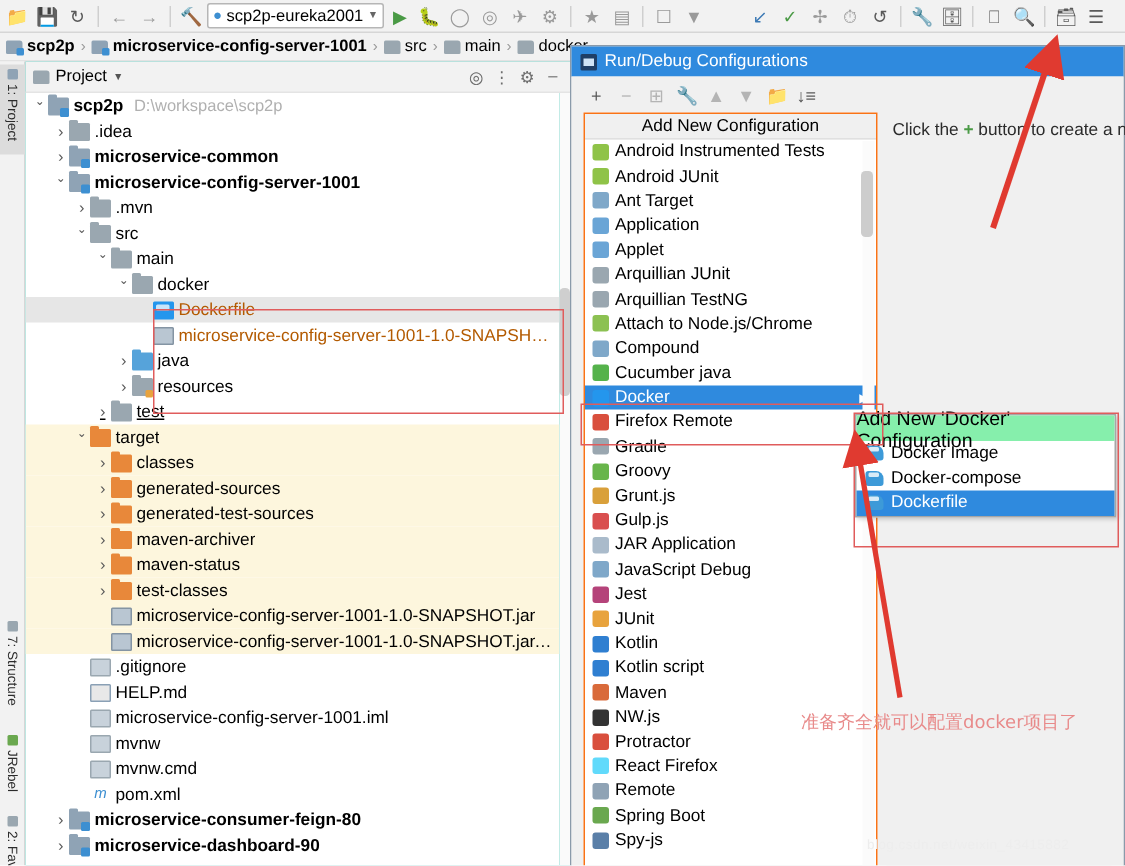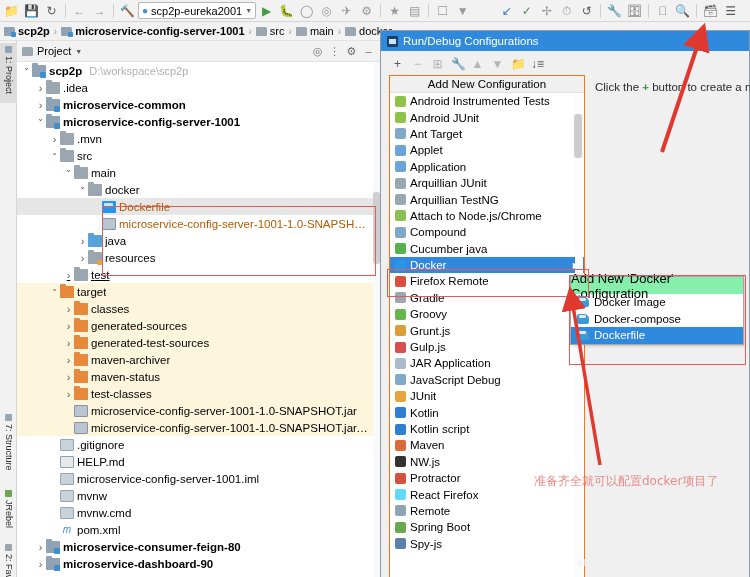--- a/index.html
+++ b/index.html
@@ -468,25 +468,25 @@
             <div class="litem">
               <span class="sq" style="background: rgb(143, 195, 72);"></span>
               <span>Android JUnit</span>
             </div>
             <div class="litem">
               <span class="sq" style="background: rgb(127, 168, 201);"></span>
               <span>Ant Target</span>
             </div>
             <div class="litem">
               <span class="sq" style="background: rgb(106, 165, 214);"></span>
+              <span>Application</span>
+            </div>
+            <div class="litem">
+              <span class="sq" style="background: rgb(106, 165, 214);"></span>
               <span>Applet</span>
-            </div>
-            <div class="litem">
-              <span class="sq" style="background: rgb(106, 165, 214);"></span>
-              <span>Application</span>
             </div>
             <div class="litem">
               <span class="sq" style="background: rgb(154, 167, 176);"></span>
               <span>Arquillian JUnit</span>
             </div>
             <div class="litem">
               <span class="sq" style="background: rgb(154, 167, 176);"></span>
               <span>Arquillian TestNG</span>
             </div>
             <div class="litem">
@@ -526,20 +526,24 @@
               <span class="sq" style="background: rgb(217, 79, 79);"></span>
               <span>Gulp.js</span>
             </div>
             <div class="litem">
               <span class="sq" style="background: rgb(170, 187, 203);"></span>
               <span>JAR Application</span>
             </div>
             <div class="litem">
               <span class="sq" style="background: rgb(127, 168, 201);"></span>
               <span>JavaScript Debug</span>
+            </div>
+            <div class="litem">
+              <span class="sq" style="background: rgb(181, 67, 122);"></span>
+              <span>Jest</span>
             </div>
             <div class="litem">
               <span class="sq" style="background: rgb(232, 163, 61);"></span>
               <span>JUnit</span>
             </div>
             <div class="litem">
               <span class="sq" style="background: rgb(47, 127, 209);"></span>
               <span>Kotlin</span>
             </div>
             <div class="litem">

